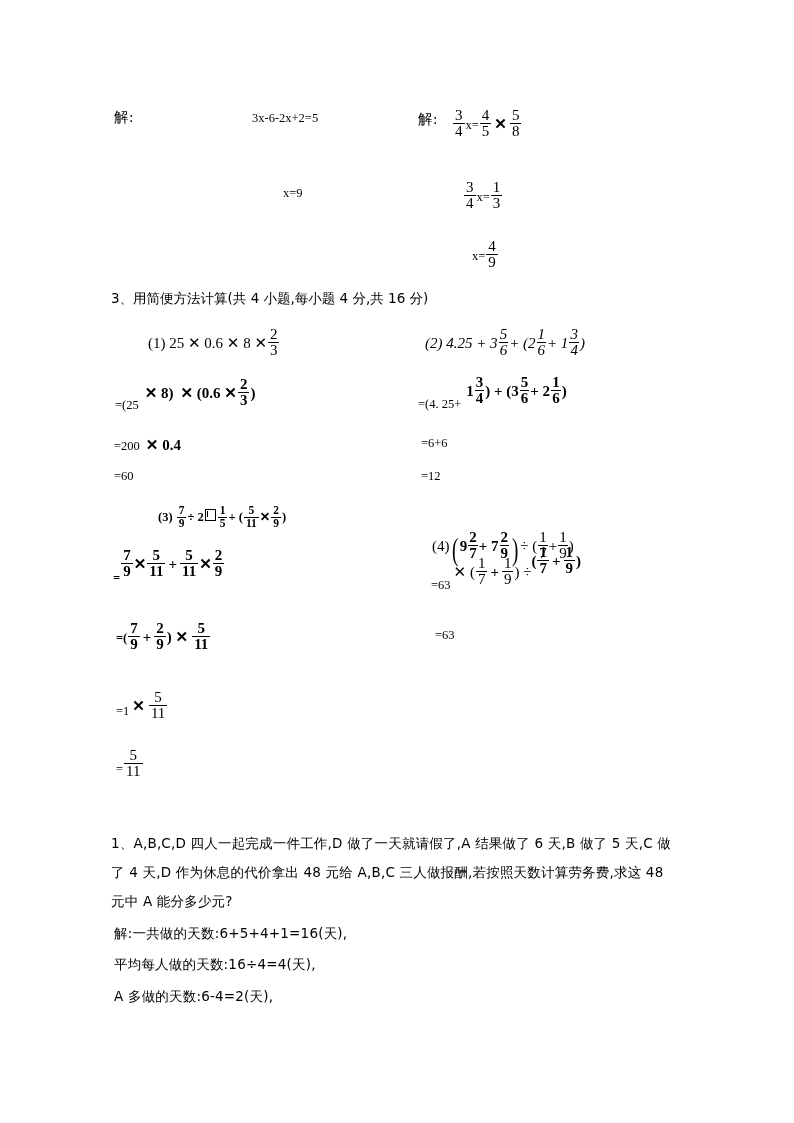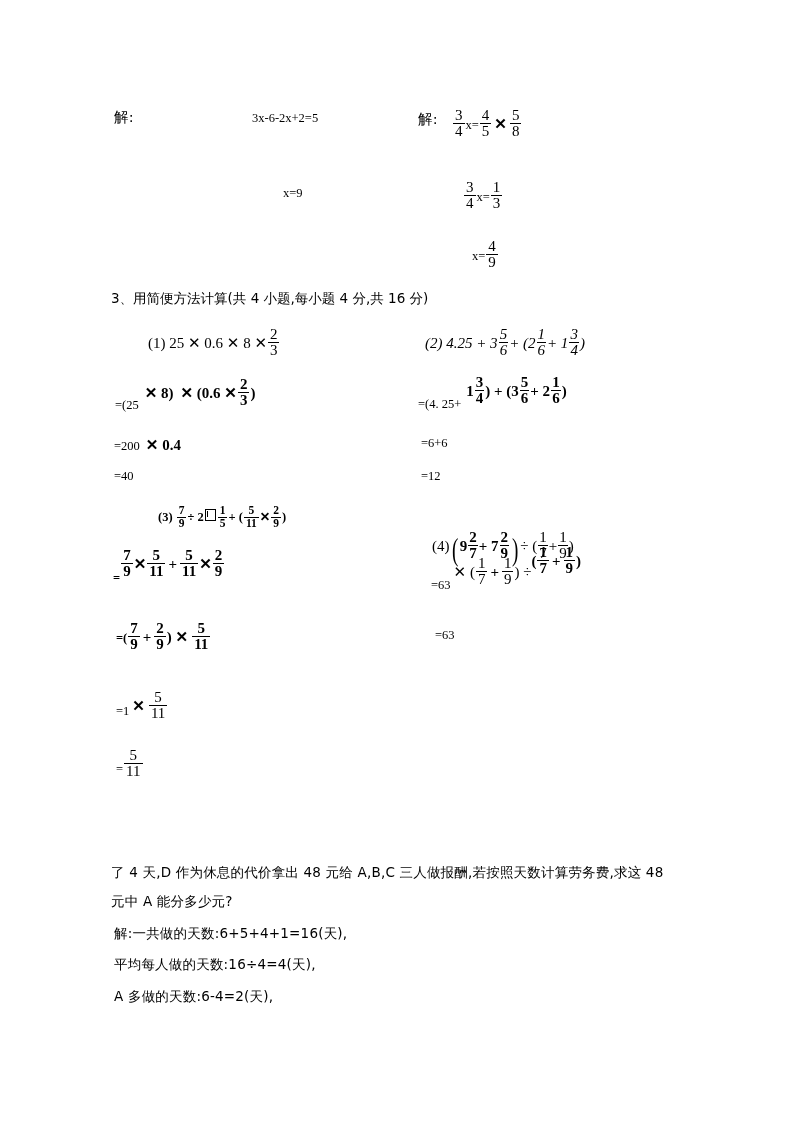--- a/index.html
+++ b/index.html
@@ -157,21 +157,21 @@
     <span class="math-sm" style="position:relative; top:11px;">=(25</span><span class="math-bold" style="margin-left:6px;">✕ 8)</span><span class="math-bold" style="margin-left:7px;">✕ (0.6 ✕</span><span class="frac math-bold">
       <span class="num">2</span>
       <span class="den">3</span>
     </span><span class="math-bold">)</span>
   </div>
 
   <div class="t" style="left:114px; top:437px;">
     <span class="math-sm">=200</span><span class="math math-bold" style="margin-left:6px;">✕ 0.4</span>
   </div>
 
-  <div class="t math-sm" style="left:114px; top:470px;">=40</div>
+  <div class="t math-sm" style="left:114px; top:470px;">=60</div>
 
   <div class="t math" style="left:425px; top:327px;font-style:italic;">
     <span>(2)</span>
     <span>4.25 + 3</span><span class="frac tight">
       <span class="num">5</span>
       <span class="den">6</span>
     </span><span>+ (2</span><span class="frac tight">
       <span class="num">1</span>
       <span class="den">6</span>
     </span><span>+ 1</span><span class="frac tight">
@@ -285,20 +285,21 @@
         <span class="den">7</span>
       </span><span class="op">+</span><span class="frac">
         <span class="num">1</span>
         <span class="den">9</span>
       </span><span>)</span></span>
   </div>
 
   <div class="t math-sm" style="left:435px; top:629px;">=63</div>
 
 
+  <div class="t cn" style="left:111px; top:837px;">1、A,B,C,D 四人一起完成一件工作,D 做了一天就请假了,A 结果做了 6 天,B 做了 5 天,C 做</div>
 
   <div class="t cn" style="left:111px; top:866px;">了 4 天,D 作为休息的代价拿出 48 元给 A,B,C 三人做报酬,若按照天数计算劳务费,求这 48</div>
 
   <div class="t cn" style="left:111px; top:895px;text-align:right;">元中 A 能分多少元?</div>
 
   <div class="t cn" style="left:114px; top:927px;">解:一共做的天数:6+5+4+1=16(天),</div>
 
   <div class="t cn" style="left:114px; top:958px;">平均每人做的天数:16÷4=4(天),</div>
 
   <div class="t cn" style="left:114px; top:990px;">A 多做的天数:6-4=2(天),</div>

